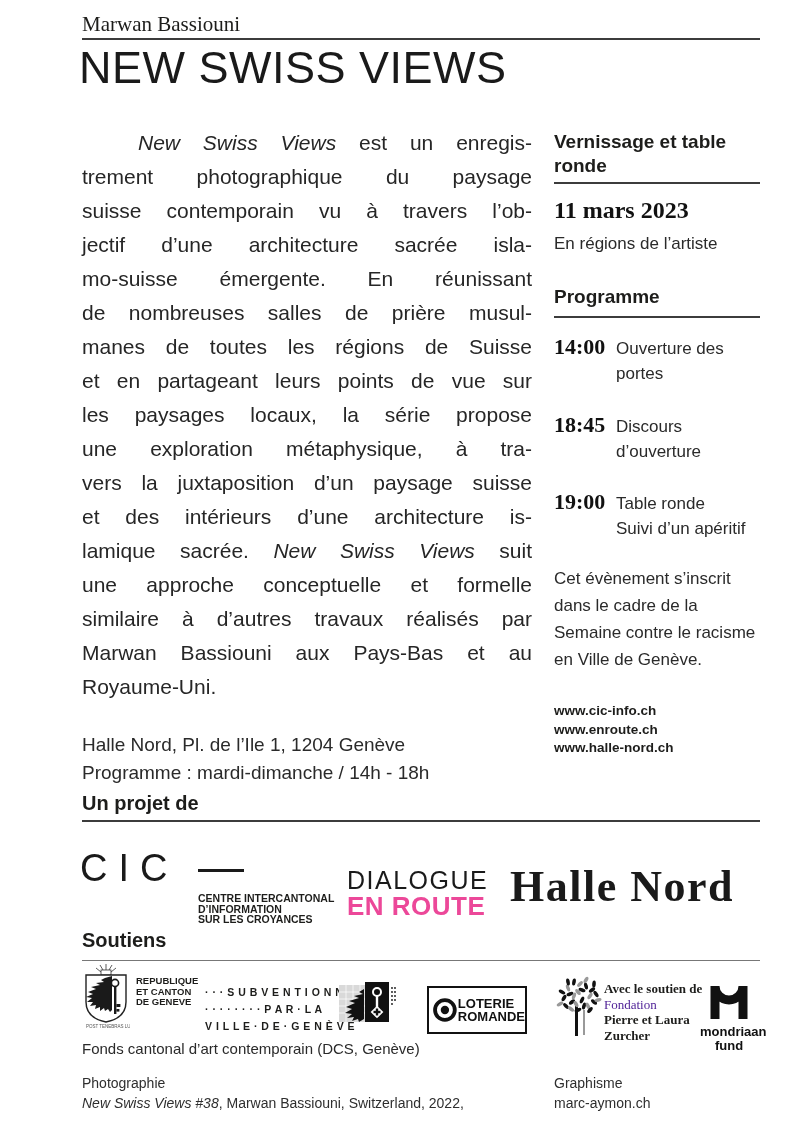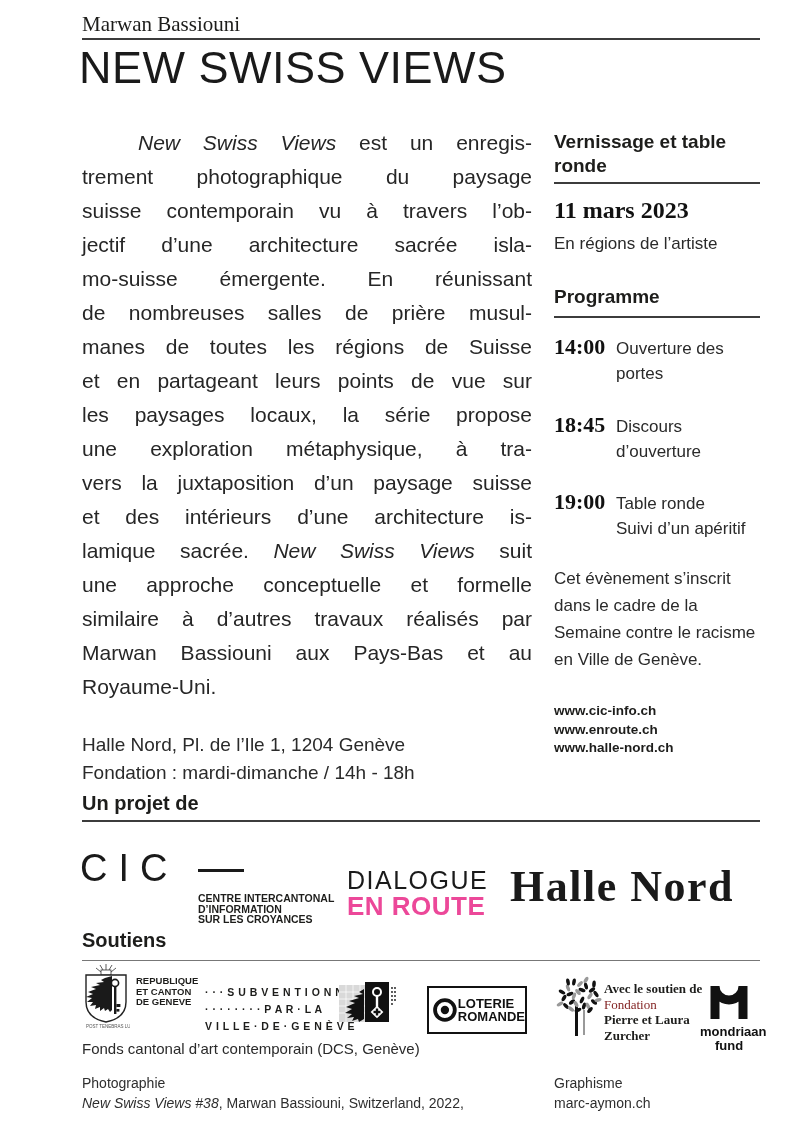--- a/index.html
+++ b/index.html
@@ -51,21 +51,21 @@
   .hallenord{left:510px;top:861px;font-family:"Liberation Serif",serif;font-weight:700;font-size:44px;letter-spacing:1.5px;color:#1a1a1a;}
 
   
   .soutiens-head{left:82px;top:929px;}
   .rule-soutiens{left:82px;top:960px;width:678px;height:1px;background:#777;}
   .canton-label{left:136px;top:976px;font-size:9.5px;font-weight:700;line-height:10.5px;color:#1d1d1b;}
   .subvention{left:205px;top:984px;font-size:10.5px;font-weight:700;letter-spacing:.5px;line-height:17px;color:#1d1d1b;white-space:nowrap;}
   .loterie{left:427px;top:986px;width:100px;height:48px;border:2px solid #111;display:flex;align-items:center;box-sizing:border-box;}
   .loterie-text{font-size:13px;font-weight:800;line-height:13.5px;color:#111;}
   .zurcher{left:604px;top:981px;font-family:"Liberation Serif",serif;font-size:13px;font-weight:700;line-height:15.5px;color:#1d1d1b;}
-  .zurcher .gray{color:#7f1d1d;font-weight:400;}
+  .zurcher .gray{color:#4c1d95;font-weight:400;}
   .mondriaan-label{left:700px;top:1025px;width:58px;text-align:center;font-size:13px;font-weight:700;line-height:14px;color:#111;}
   .fonds{left:82px;top:1040px;font-size:15px;color:#2a2a2a;}
 
   
   .foot{font-size:14px;line-height:19px;color:#2e2e2e;}
   .photo-h{left:82px;top:1074px;}
   .photo-c{left:82px;top:1094px;}
   .graph-h{left:554px;top:1074px;}
   .graph-c{left:554px;top:1094px;}
 </style>
@@ -93,21 +93,21 @@
       <div class="jline"><span>et des intérieurs d’une architecture is-</span></div>
       <div class="jline"><span>lamique sacrée. </span><span class="it">New Swiss Views</span><span> suit</span></div>
       <div class="jline"><span>une approche conceptuelle et formelle</span></div>
       <div class="jline"><span>similaire à d’autres travaux réalisés par</span></div>
       <div class="jline"><span>Marwan Bassiouni aux Pays-Bas et au</span></div>
       <div class="jline last"><span>Royaume-Uni.</span></div>
     </div>
 
   <div class="abs venue">
     <div>Halle Nord, Pl. de l’Ile 1, 1204 Genève</div>
-    <div>Fondation : mardi-dimanche / 14h - 18h</div>
+    <div>Programme : mardi-dimanche / 14h - 18h</div>
   </div>
 
   <div class="abs sb-head ev-head">Vernissage et table<br>ronde</div>
   <div class="abs hrule rule-ev"></div>
   <div class="abs ev-date">11 mars 2023</div>
   <div class="abs ev-presence">En régions de l’artiste</div>
   <div class="abs sb-head prog-head">Programme</div>
   <div class="abs hrule rule-prog"></div>
 
   <div class="abs prog-row r0">

